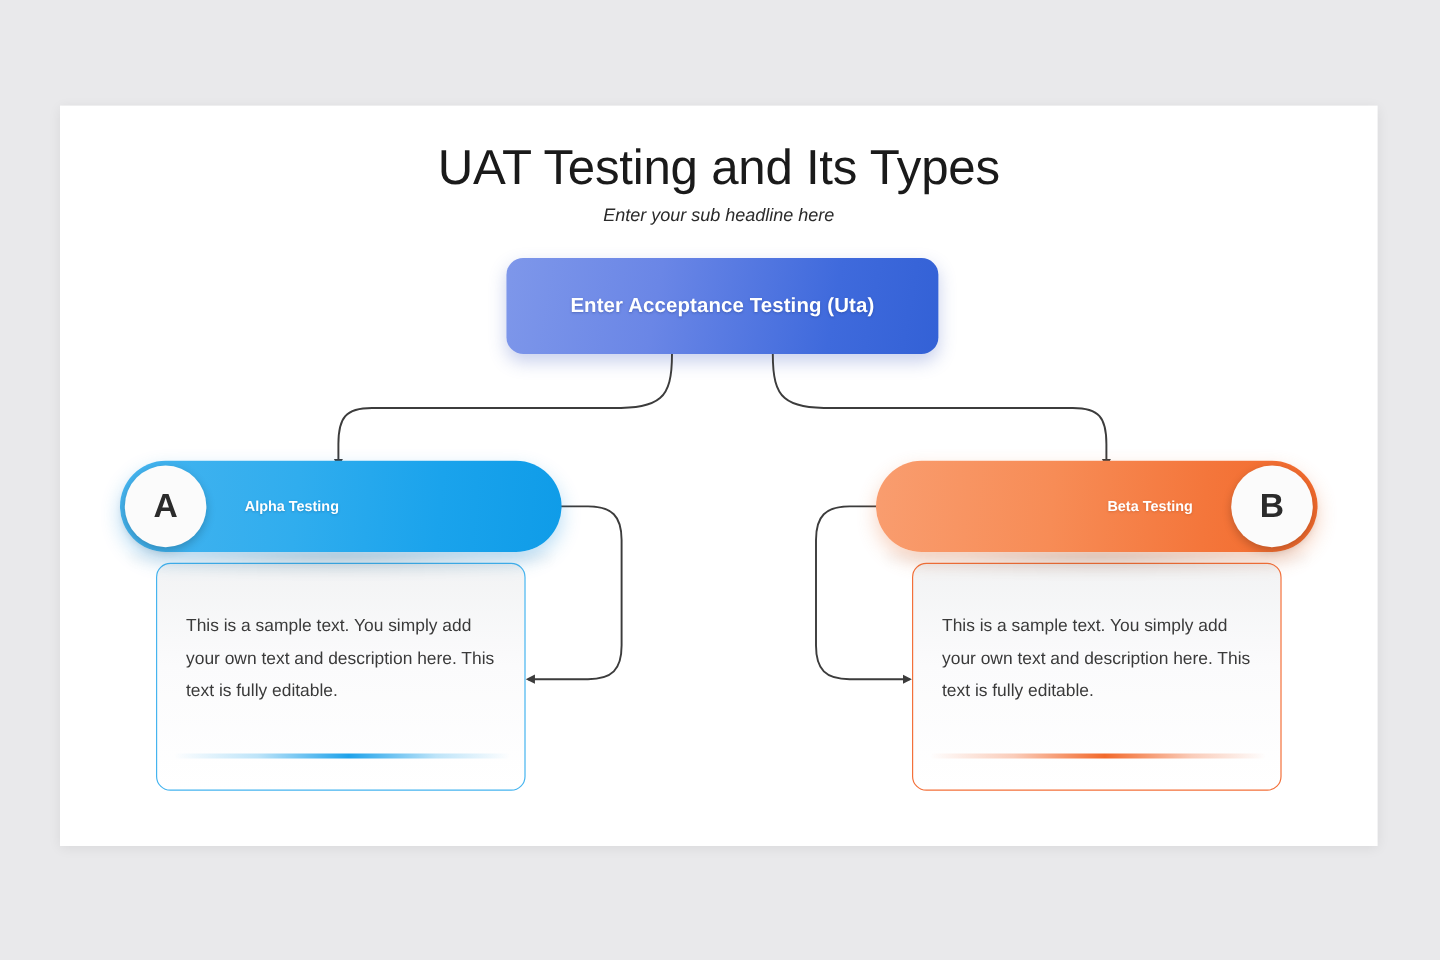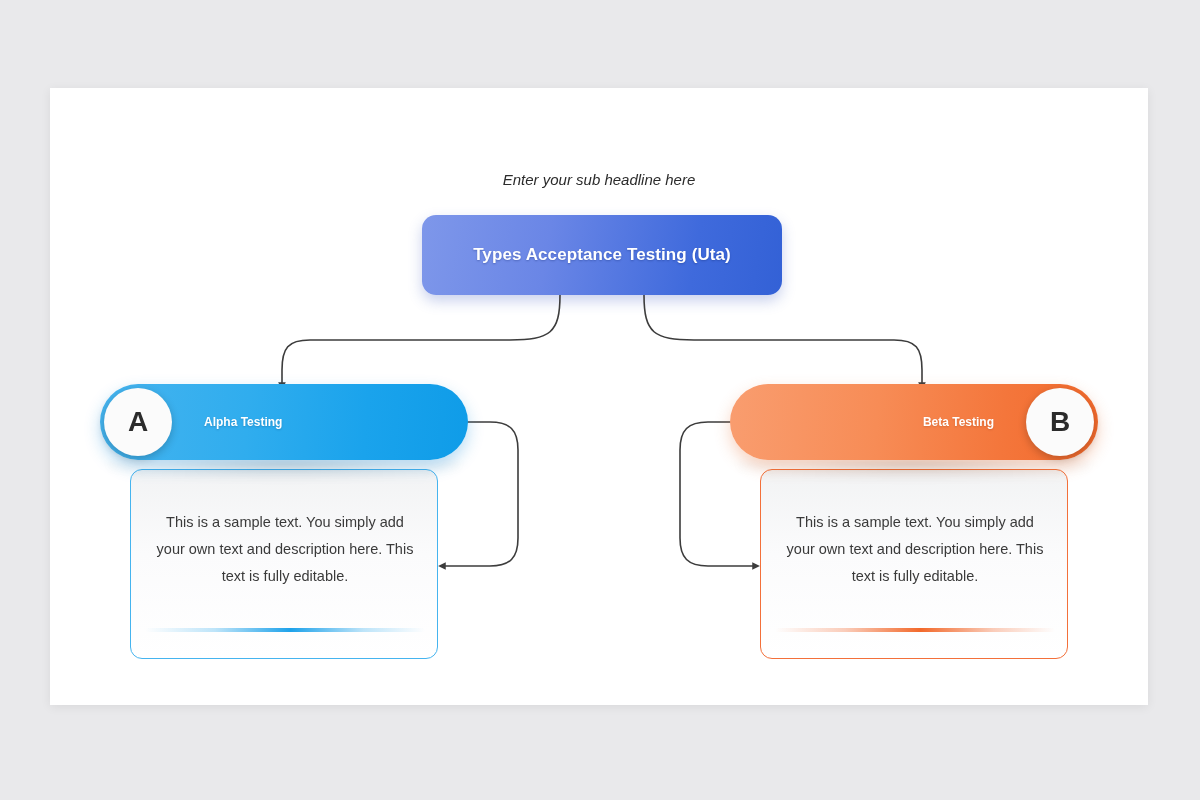--- a/index.html
+++ b/index.html
@@ -106,21 +106,20 @@
     overflow: hidden;
   }
   #branch-alpha .branch-card { border: 1px solid #45b4ef; }
   #branch-beta  .branch-card { border: 1px solid #f3703a; }
 
   .branch-card-text {
     position: absolute;
     left: 24px;
     top: 39px;
     width: 260px;
-    text-align: center;
     font-size: 14.5px;
     line-height: 27px;
     color: #3a3a3a;
   }
   .card-accent {
     position: absolute;
     left: 14px;
     bottom: 26px;
     width: 280px;
     height: 4px;
@@ -191,24 +190,25 @@
     text-shadow: 0 1px 2px rgba(10,70,120,0.30);
   }
   #branch-alpha .branch-pill-label { margin-left: 104px; }
   #branch-beta  .branch-pill-label { margin-right: 104px; text-shadow: 0 1px 2px rgba(150,60,20,0.30); }
 </style>
 </head>
 <body>
 
 <div id="slide">
 
+  <div id="slide-title">UAT Testing and Its Types</div>
   <div id="slide-subtitle">Enter your sub headline here</div>
 
   <div id="root-node">
-    <span id="root-node-label">Types Acceptance Testing (Uta)</span>
+    <span id="root-node-label">Enter Acceptance Testing (Uta)</span>
   </div>
 
   <svg id="connectors" viewBox="0 0 1098 617" xmlns="http://www.w3.org/2000/svg">
     <defs>
       <marker id="arrow-down" viewBox="0 0 10 10" refX="6" refY="5" markerWidth="6" markerHeight="6" orient="auto-start-reverse">
         <path d="M 0 1 L 8 5 L 0 9 z" fill="#3c3c3c"></path>
       </marker>
     </defs>
 
     <path d="M 510 207 C 510 245 500 252 460 252 L 260 252 C 238 252 232 260 232 282 L 232 300" fill="none" stroke="#3c3c3c" stroke-width="1.6" marker-end="url(#arrow-down)"></path>

